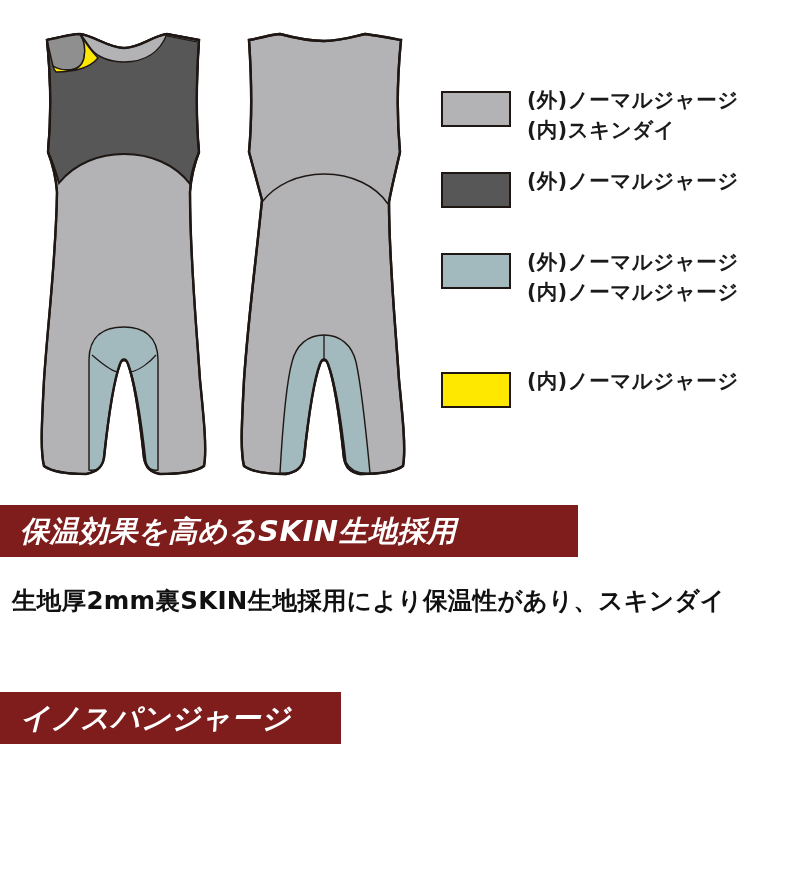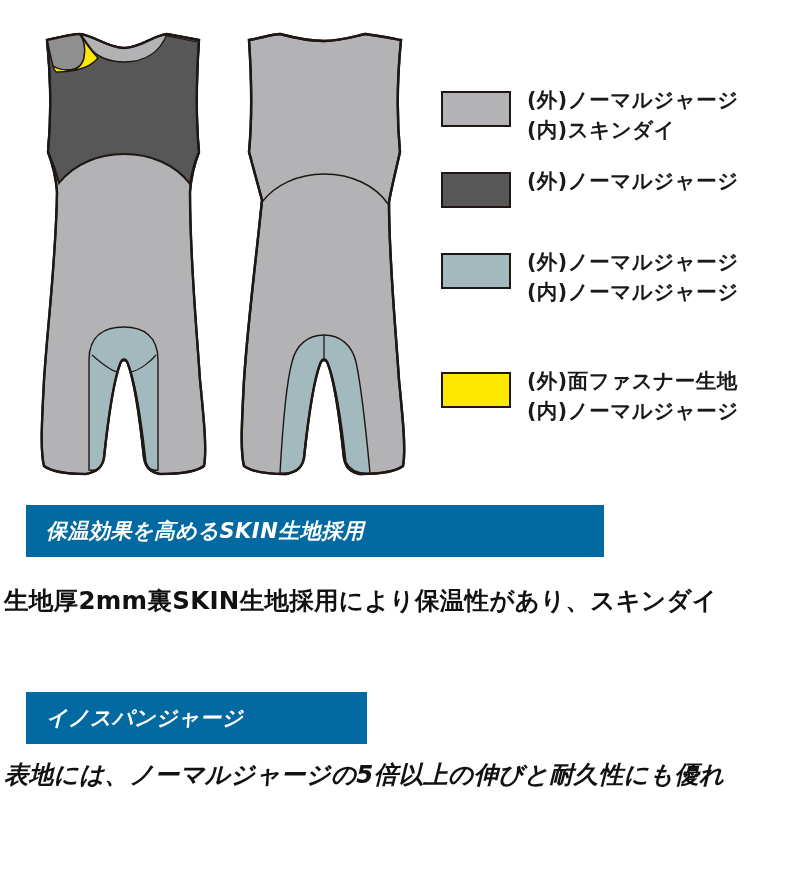--- a/index.html
+++ b/index.html
@@ -4,24 +4,24 @@
 <style>
   html, body { margin: 0; padding: 0; background: #ffffff; }
   body { width: 800px; height: 880px; position: relative; overflow: hidden;
          font-family: "DejaVu Sans", "Liberation Sans", sans-serif; color: #111; }
   .illustration { position: absolute; left: 0; top: 0; width: 430px; height: 490px; }
   .legend { position: absolute; left: 441px; top: 80px; width: 355px; }
   .legend-item { position: absolute; left: 0; width: 355px; height: 60px; }
   .swatch { position: absolute; left: 0; width: 70px; height: 36px; border: 2.5px solid #1e1714; box-sizing: border-box; }
   .legend-text { position: absolute; left: 86px; font-size: 20.5px; line-height: 30px; font-weight: bold; letter-spacing: 0.5px; white-space: nowrap; color: #1a1a1a; }
   .legend-text span { display: block; }
-  .section-bar { position: absolute; left: 0; height: 52px; background: #0369a1; color: #fff;
-                 font-weight: bold; font-style: oblique; font-size: 21px; line-height: 52px;
-                 padding-left: 20px; box-sizing: border-box; white-space: nowrap; letter-spacing: 0.5px; margin-left: 26px; }
-  .body-text { position: absolute; left: 4px; font-size: 24.5px; font-weight: bold; line-height: 50px; white-space: nowrap; color: #111; letter-spacing: 0.3px; }
+  .section-bar { position: absolute; left: 0; height: 52px; background: #7f1d1d; color: #fff;
+                 font-weight: bold; font-style: oblique; font-size: 29px; line-height: 52px;
+                 padding-left: 20px; box-sizing: border-box; white-space: nowrap; letter-spacing: 0.5px; }
+  .body-text { position: absolute; left: 12px; font-size: 24.5px; font-weight: bold; line-height: 50px; white-space: nowrap; color: #111; letter-spacing: 0.3px; }
   .body-text span { display: block; }
   .body-text.oblique { font-style: oblique; }
 </style>
 </head>
 <body>
 
 <div class="illustration">
   <svg width="430" height="490" viewBox="0 0 430 490" xmlns="http://www.w3.org/2000/svg">
 
     <g>
@@ -126,27 +126,25 @@
   <div class="legend-item" style="top:173px;">
     <div class="swatch" style="top:0; background:#a2b9bd;"></div>
     <div class="legend-text" style="top:-6px;">
       <span>(外)ノーマルジャージ</span>
       <span>(内)ノーマルジャージ</span>
     </div>
   </div>
   <div class="legend-item" style="top:292px;">
     <div class="swatch" style="top:0; background:#ffe800;"></div>
     <div class="legend-text" style="top:-6px;">
-      <span>(外)面ファスナー生地</span>
       <span>(内)ノーマルジャージ</span>
     </div>
   </div>
 </div>
 
 <div class="section-bar" style="top:505px; width:578px;">保温効果を高めるSKIN生地採用</div>
 <div class="body-text" style="top:576px;">
   <span>生地厚2mm裏SKIN生地採用により保温性があり、スキンダイ</span>
 </div>
 
 <div class="section-bar" style="top:692px; width:341px;">イノスパンジャージ</div>
 <div class="body-text oblique" style="top:750px;">
-  <span>表地には、ノーマルジャージの5倍以上の伸びと耐久性にも優れ</span>
 </div>
 
 </body></html>

